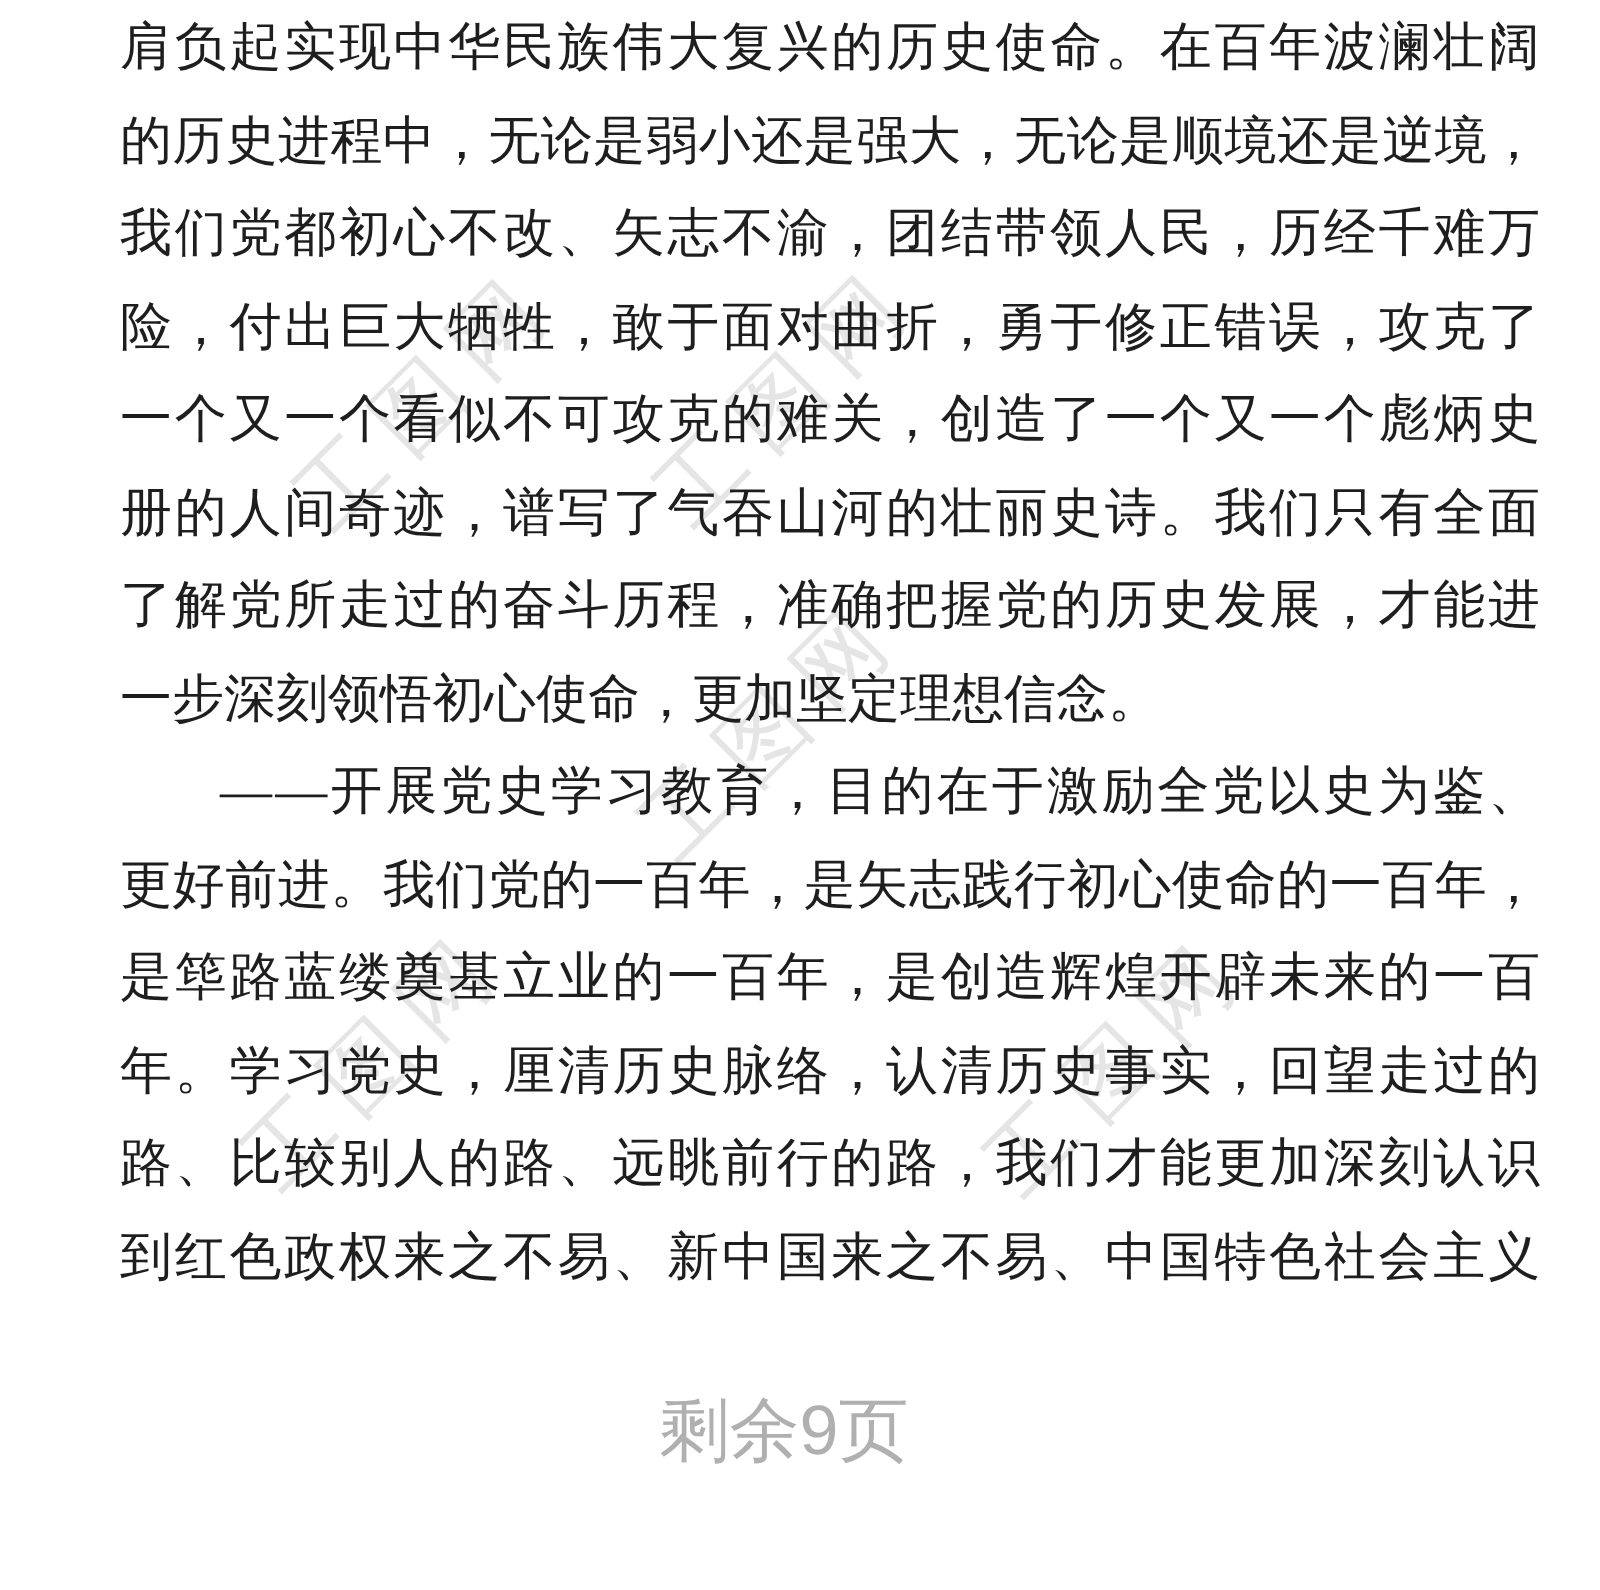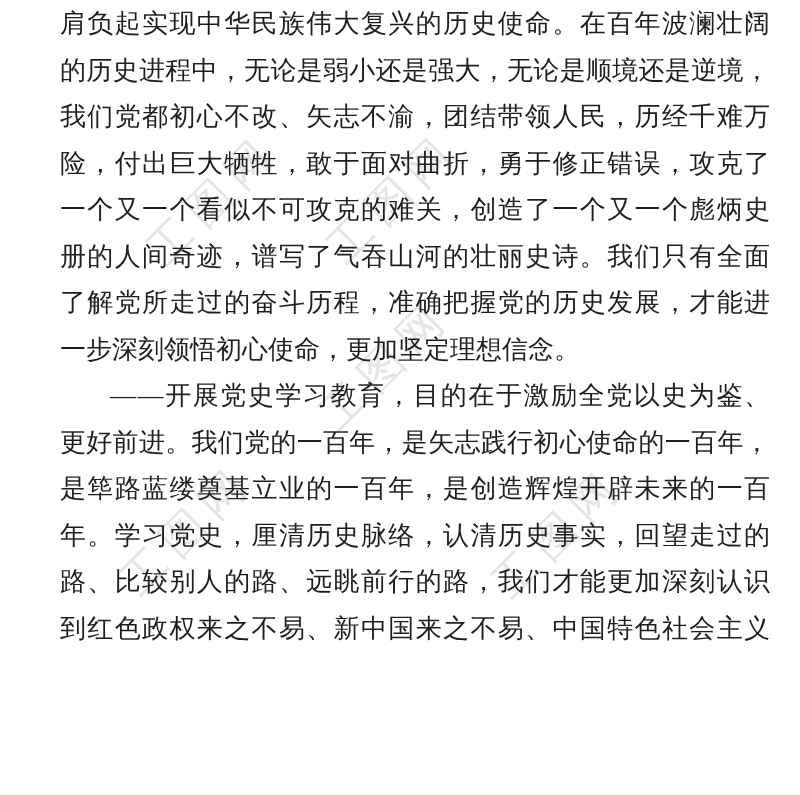--- a/index.html
+++ b/index.html
@@ -465,15 +465,16 @@
         <span>特</span>
         <span>色</span>
         <span>社</span>
         <span>会</span>
         <span>主</span>
         <span>义</span>
       </div>
   </div>
 
   <div class="footer-note">
+    <span>剩余9页</span>
   </div>
 
 </div>
 
 </body></html>

